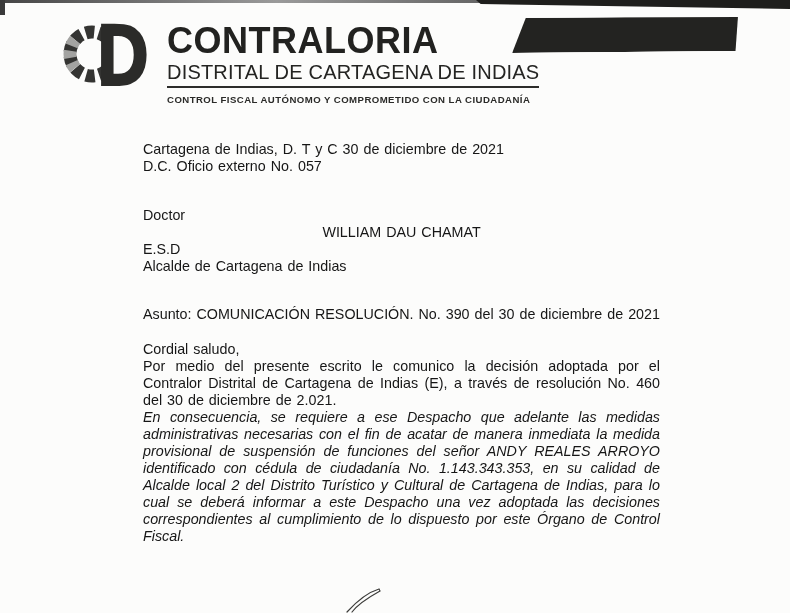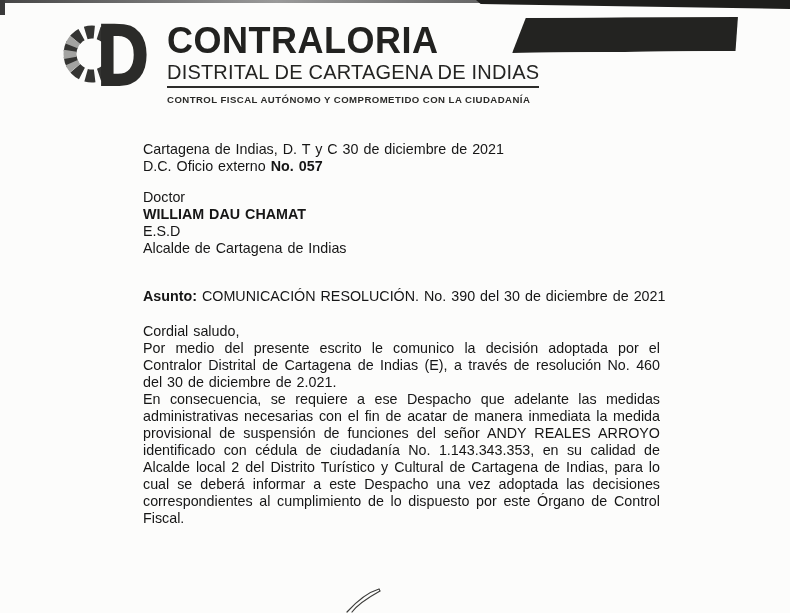--- a/index.html
+++ b/index.html
@@ -55,27 +55,27 @@
     transform:rotate(-0.5deg);
   }
 
   
   .letter {
     position:absolute; left:143px; top:141px; width:517px;
     font-size:14.3px; line-height:17px; word-spacing:1px;
     color:#161616;
   }
   .letter .line { white-space:nowrap; }
-  .b { font-weight:bold; }
-  .recipient { margin-top:14px; }
+  .b { font-weight:normal;text-align:center; }
+  .recipient { margin-top:32px; }
   .subject   { margin-top:31px; }
   .greeting  { margin-top:18px; }
   p.para { margin:0; text-align:justify; }
   .p1 { margin-top:15px; }
-  .p2 { margin-top:13px; }
+  .p2 { margin-top:13px;font-style:italic; }
   .annex { margin-top:15px; }
 
   
   .signature { position:absolute; left:344px; top:588px; width:44px; height:25px; }
 </style>
 </head>
 <body>
 
 <div class="page">
 

